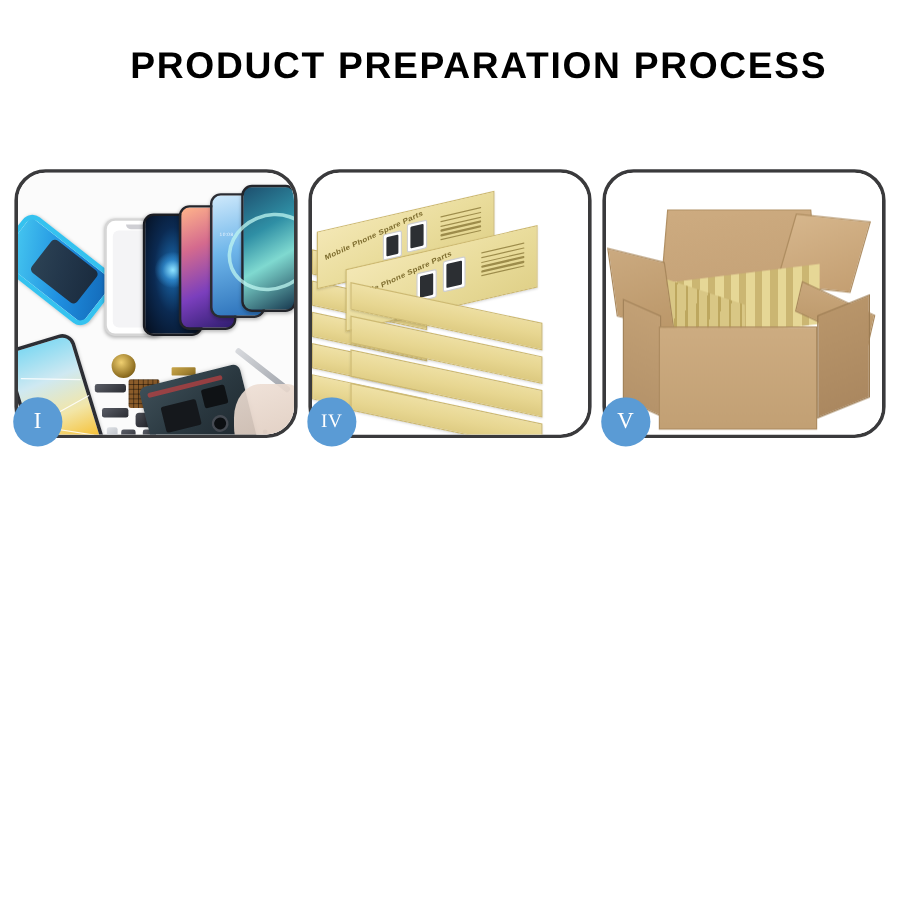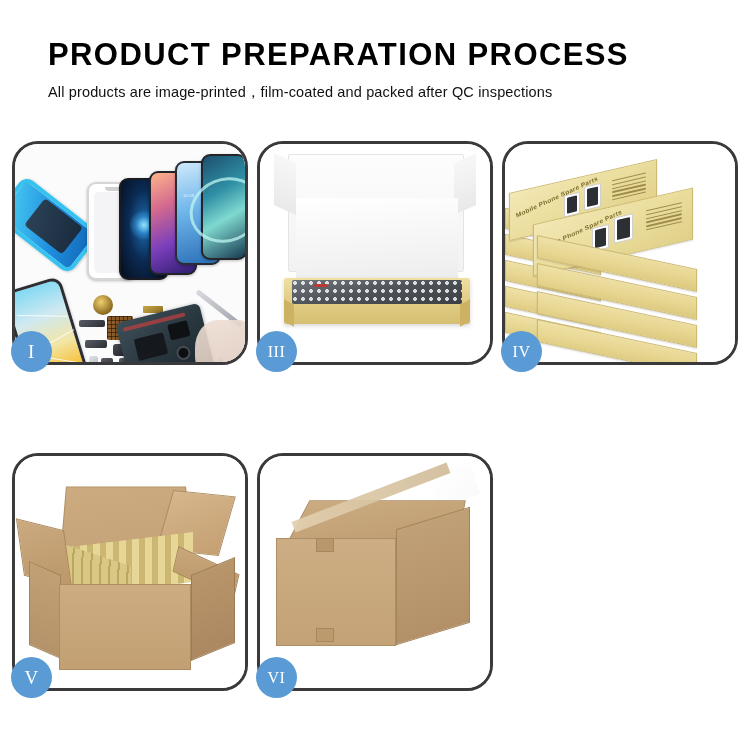--- a/index.html
+++ b/index.html
@@ -13,21 +13,21 @@
   }
 
   .page {
     position: relative;
     width: 750px;
     height: 750px;
     background: #ffffff;
   }
 
   
-  .header { padding-top: 38px; text-align: left; margin-left: 48px; }
+  .header { padding-top: 38px; text-align: center; margin-left: 48px; }
 
   .main-title {
     font-size: 31px;
     font-weight: bold;
     letter-spacing: 1.4px;
     color: #000000;
     line-height: 1.1;
     white-space: nowrap;
   }
 
@@ -418,21 +418,20 @@
     transform: rotate(-18deg);
   }
 </style>
 </head>
 <body>
 
 <div class="page">
 
   <div class="header">
     <div class="main-title">PRODUCT PREPARATION PROCESS</div>
-    <div class="sub-title">All products are image-printed，film-coated and packed after QC inspections</div>
   </div>
 
   <div class="grid">
 
     <div class="panel">
       <div class="panel-inner p1">
         <div class="wrap">
           <div class="ph blue-frame"></div>
           <div class="ph scr-white"></div>
           <div class="ph scr-dark">
@@ -473,36 +472,20 @@
               <div class="b3"></div>
           </div>
           <div class="tweez"></div>
           <div class="hand"></div>
         </div>
       </div>
       <div class="badge">I</div>
     </div>
 
 
-    <div class="panel">
-      <div class="panel-inner p3">
-        <div class="lid-back"></div>
-        <div class="lid-left"></div>
-        <div class="lid-right"></div>
-        <div class="foam"></div>
-        <div class="tray">
-          <div class="lipL"></div>
-            <div class="lipR"></div>
-          <div class="inner">
-            <div class="red"></div>
-          </div>
-        </div>
-      </div>
-      <div class="badge small">III</div>
-    </div>
 
     <div class="panel">
       <div class="panel-inner p4">
         <div class="stack">
 
           <div class="ybox" style="left:0px;  top:62px;  width:96px; height:21px; transform:skewY(12deg);"></div>
           <div class="ybox" style="left:0px;  top:88px;  width:96px; height:21px; transform:skewY(12deg);"></div>
           <div class="ybox" style="left:0px;  top:114px; width:96px; height:21px; transform:skewY(12deg);"></div>
           <div class="ybox" style="left:0px;  top:140px; width:96px; height:21px; transform:skewY(12deg);"></div>
           <div class="ybox" style="left:0px;  top:166px; width:96px; height:21px; transform:skewY(12deg);"></div>
@@ -554,27 +537,15 @@
         <div class="contents2"></div>
         <div class="carton-leftflap"></div>
         <div class="carton-frontflap"></div>
         <div class="body-left"></div>
         <div class="body-front"></div>
         <div class="body-side"></div>
       </div>
       <div class="badge">V</div>
     </div>
 
-    <div class="panel">
-      <div class="panel-inner p6">
-        <div class="wrapgloss"></div>
-        <div class="top-face"></div>
-        <div class="tape"></div>
-        <div class="side-face"></div>
-        <div class="front-face"></div>
-        <div class="nick1"></div>
-        <div class="nick2"></div>
-      </div>
-      <div class="badge small">VI</div>
-    </div>
 
   </div>
 </div>
 
 </body></html>

